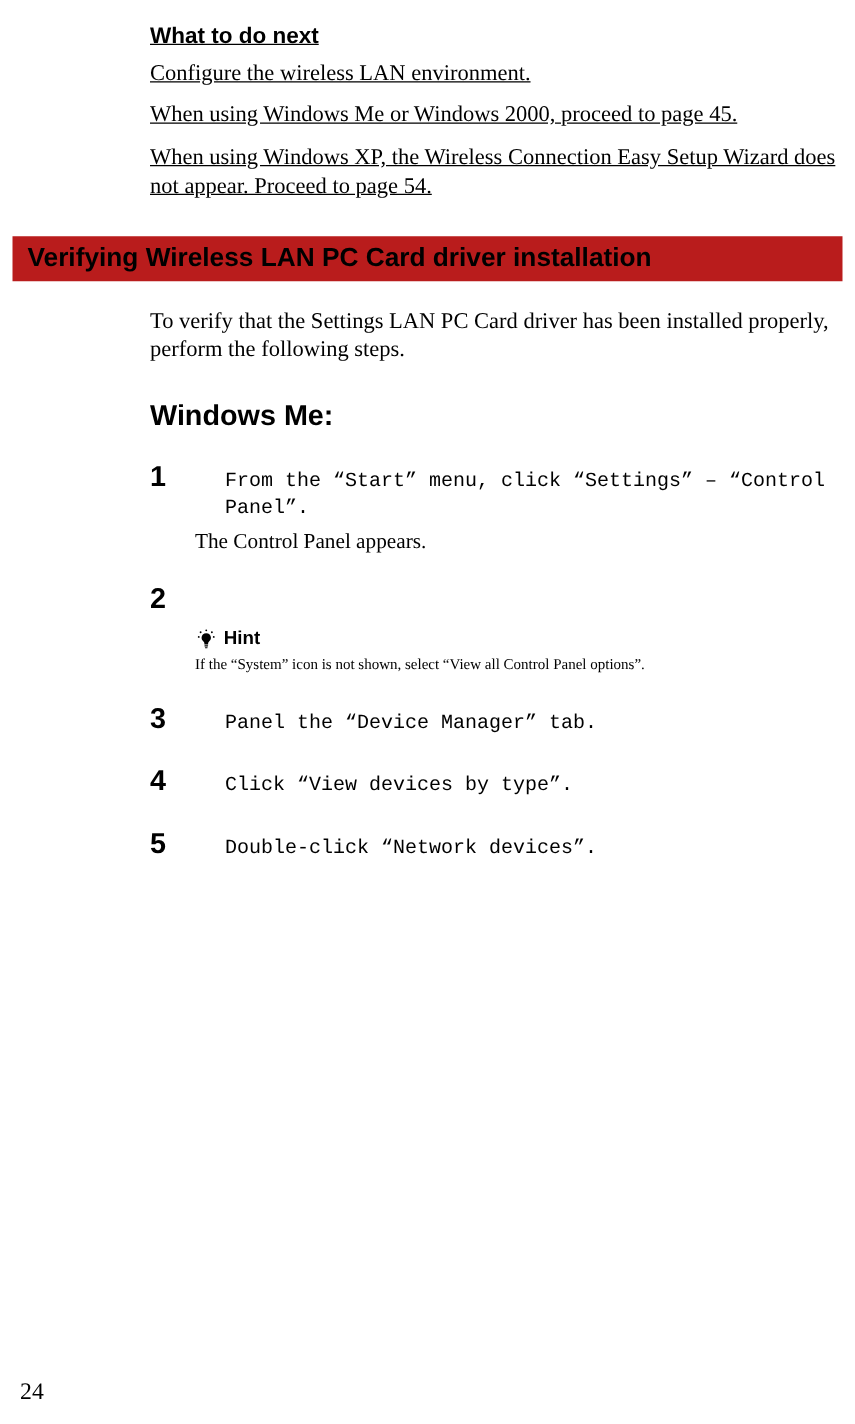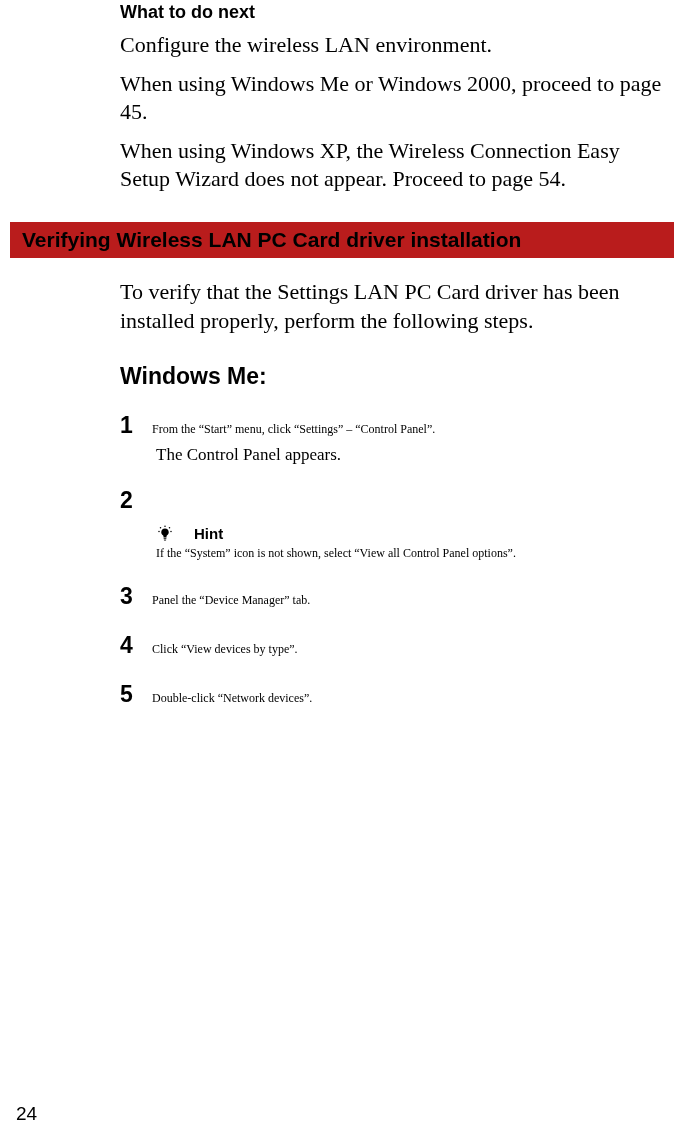--- a/index.html
+++ b/index.html
@@ -16,21 +16,21 @@
     padding-left: 120px;
     padding-right: 12px;
   }
   .heading-small {
     font-family: Arial, Helvetica, sans-serif;
     font-weight: bold;
     font-size: 18px;
     margin-bottom: 8px;
   }
   .body-text {
-    font-size: 22px;
+    font-size: 18px;
     line-height: 1.3;
     margin-bottom: 10px;
   }
   .section-bar {
     background: #b91c1c;
     font-family: Arial, Helvetica, sans-serif;
     font-weight: bold;
     font-size: 21px;
     padding: 6px 10px 6px 12px;
     margin: 28px 10px 20px 10px;
@@ -49,65 +49,66 @@
     gap: 14px;
   }
   .step-block { margin-bottom: 22px; }
   .step-num {
     font-family: Arial, Helvetica, sans-serif;
     font-weight: bold;
     font-size: 23px;
     min-width: 18px;
   }
   .step-text {
-    font-family: Liberation Serif, serif;
-    font-size: 12px;
+    font-family: Liberation Mono, monospace;
+    font-size: 16px;
     line-height: 1.3;
+    margin-left: 28px;
   }
   .step-sub {
     font-family: "Times New Roman", Times, serif;
     font-size: 17px;
     margin-left: 36px;
     margin-top: 6px;
   }
   .hint-row {
     display: flex;
     align-items: center;
-    gap: 20px;
+    gap: 5px;
     margin-left: 36px;
     margin-top: 10px;
     margin-bottom: 4px;
   }
   .hint-label {
     font-family: Arial, Helvetica, sans-serif;
     font-weight: bold;
     font-size: 15px;
   }
   .hint-text {
     font-family: "Times New Roman", Times, serif;
     font-size: 12px;
     margin-left: 36px;
   }
   .page-number {
     position: absolute;
     bottom: 14px;
     left: 16px;
-    font-family: Liberation Sans, sans-serif;
+    font-family: Liberation Serif, serif;
     font-size: 19px;
   }
   .lightbulb-icon {
     display: inline-block;
     width: 18px;
     height: 18px;
   }
 </style>
 </head>
 <body>
 
-<div class="content" style="padding-top:2px;">
+<div class="content" style="padding-top:18px;text-decoration:underline;">
   <div class="heading-small">What to do next</div>
   <div class="body-text">Configure the wireless LAN environment.</div>
   <div class="body-text">When using Windows Me or Windows 2000, proceed to page 45.</div>
   <div class="body-text">When using Windows XP, the Wireless Connection Easy Setup Wizard does not appear. Proceed to page 54.</div>
 </div>
 
 <div class="section-bar">Verifying Wireless LAN PC Card driver installation</div>
 
 <div class="content">
   <div class="body-text">To verify that the Settings LAN PC Card driver has been installed properly, perform the following steps.</div>

